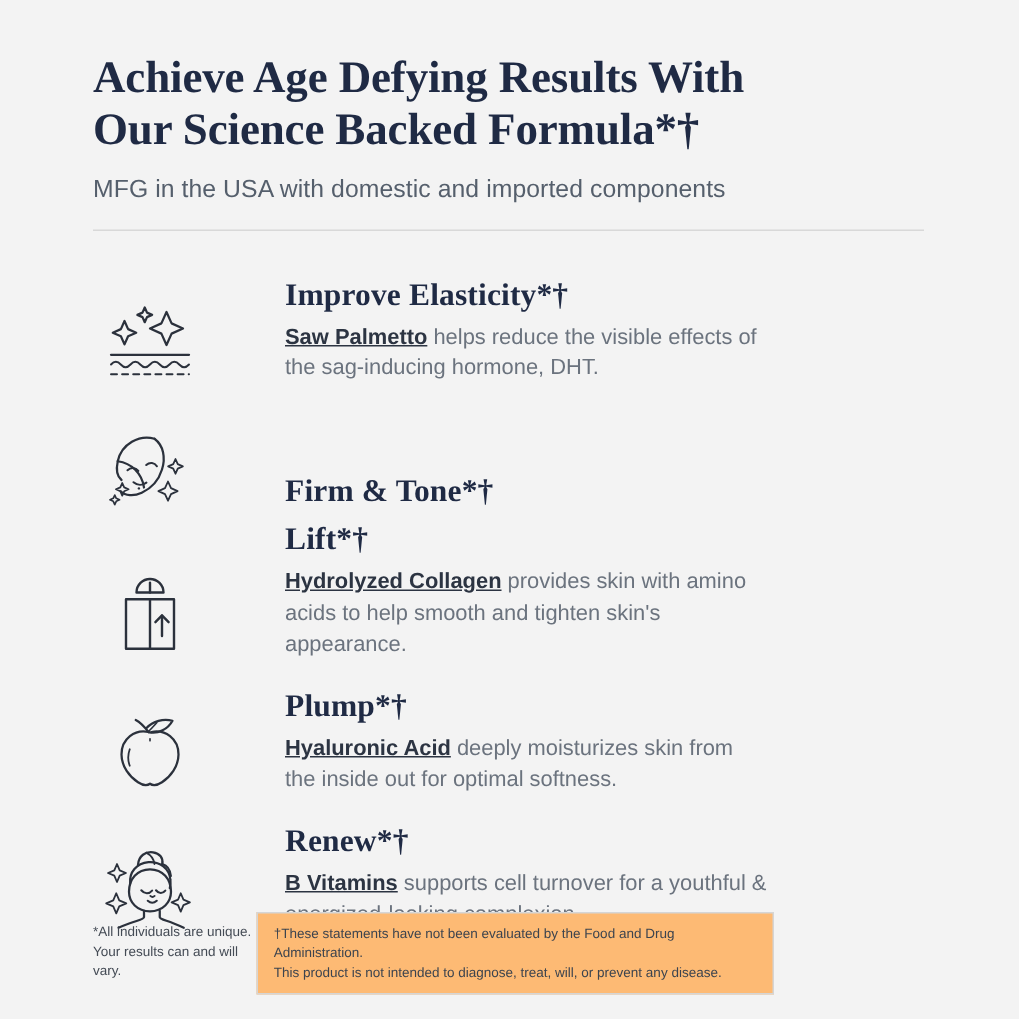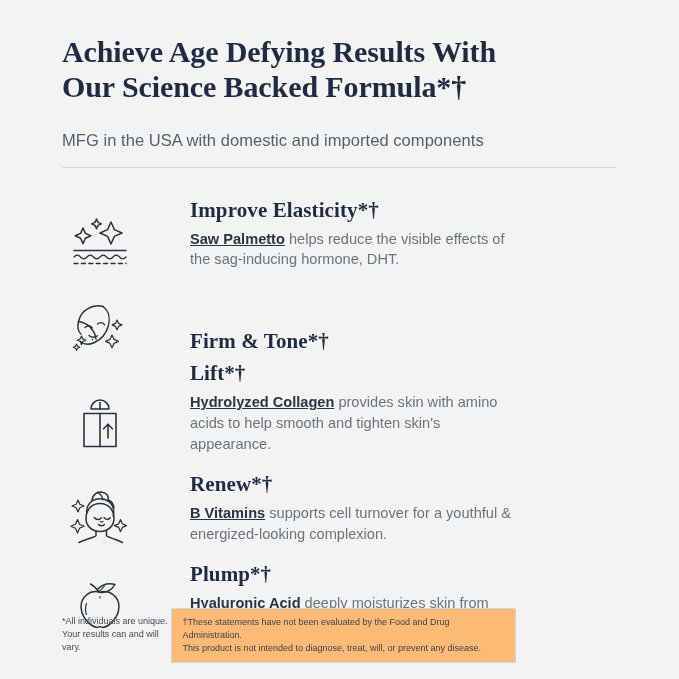--- a/index.html
+++ b/index.html
@@ -32,21 +32,21 @@
     color: #1f2a44;
     margin: 0;
     max-width: 540px;
   }
   .subhead {
     font-family: "Liberation Sans", sans-serif;
     font-size: 16.5px;
     font-weight: 400;
     line-height: 1.35;
     color: #555f6c;
-    margin: 24px 0 0 0;
+    margin: 10px 0 0 0;
     letter-spacing: 0.05px;
   }
   .rule {
     margin: 16px 0 0 0;
     width: 554px;
     height: 1px;
     background: #d8d8d8;
   }
 
   
@@ -184,20 +184,37 @@
           <path d="M29 13 V6.5"></path>
           <rect x="13" y="17.5" width="32" height="33"></rect>
           <path d="M29 17.5 V50.5"></path>
           <path d="M37 42 V28.5"></path>
           <path d="M32.6 32.8 L37 28.2 L41.4 32.8"></path>
         </svg>
       </div>
       <div class="feature-body">
         <div class="feature-title">Lift*†</div>
         <p class="feature-desc"><b>Hydrolyzed Collagen</b><span> provides skin with amino acids to help smooth and tighten skin's appearance.</span></p>
+      </div>
+    </div>
+
+    <div class="feature">
+      <div class="feature-icon">
+        <svg width="58" height="58" viewBox="0 0 58 58" fill="none" stroke="#2b313c" stroke-width="1.5" stroke-linecap="round" stroke-linejoin="round">
+          <path d="M28 16 C19 14 10 20.5 10 31 C10 39 15.5 46 21 49.5 C24.5 51.8 27 52 29 50.5 C31 52 33.5 51.8 37 49.5 C42.5 46 48 39 48 31 C48 20.5 39 14 30 16"></path>
+          <path d="M28 16 C24.5 11.5 22.5 9.5 19.5 8"></path>
+          <path d="M26.5 13.5 C31 8.5 38 7 44 8.5 C41 14 34.5 17.5 28.5 16.2"></path>
+          <path d="M33.5 9.8 C31.5 12 29.5 14.2 27.8 15.8" stroke-width="1.1"></path>
+          <path d="M15.5 27.5 C14.2 31 14.2 35 15.5 38.5" stroke-width="1.2"></path>
+          <path d="M29 20.5 V24" stroke-width="1.1" stroke-dasharray="1.4 2.2"></path>
+        </svg>
+      </div>
+      <div class="feature-body">
+        <div class="feature-title">Plump*†</div>
+        <p class="feature-desc"><b>Hyaluronic Acid</b><span> deeply moisturizes skin from the inside out for optimal softness.</span></p>
       </div>
     </div>
 
     <div class="feature">
       <div class="feature-icon">
         <svg width="64" height="58" viewBox="0 0 64 58" fill="none" stroke="#2b313c" stroke-width="1.5" stroke-linecap="round" stroke-linejoin="round">
           <path d="M32 17.5 C23.5 17.5 18 24 18 32.5 C18 39.5 23.5 45.5 32 45.5 C40.5 45.5 46 39.5 46 32.5 C46 24 40.5 17.5 32 17.5 Z"></path>
           <path d="M18.8 27 C18 19.5 23 13.5 31 12.8 C38.5 12.2 45 17 45.6 24.5 C45.9 27 45.6 28.5 45.2 30"></path>
           <path d="M24 14.5 C24.5 8.5 29 5.5 34 6.2 C38.5 6.8 41 10 40.2 14"></path>
           <path d="M40.2 14 C43.5 15 45.5 18 45.9 22"></path>
@@ -212,37 +229,20 @@
           <path d="M9.5 33.5 L11.5 38.2 L16.2 40.2 L11.5 42.2 L9.5 46.9 L7.5 42.2 L2.8 40.2 L7.5 38.2 Z" stroke-width="1.2"></path>
           <path d="M52.5 33.5 L54.3 37.8 L58.6 39.6 L54.3 41.4 L52.5 45.7 L50.7 41.4 L46.4 39.6 L50.7 37.8 Z" stroke-width="1.2"></path>
         </svg>
       </div>
       <div class="feature-body">
         <div class="feature-title">Renew*†</div>
         <p class="feature-desc"><b>B Vitamins</b><span> supports cell turnover for a youthful &amp; energized-looking complexion.</span></p>
       </div>
     </div>
 
-    <div class="feature">
-      <div class="feature-icon">
-        <svg width="58" height="58" viewBox="0 0 58 58" fill="none" stroke="#2b313c" stroke-width="1.5" stroke-linecap="round" stroke-linejoin="round">
-          <path d="M28 16 C19 14 10 20.5 10 31 C10 39 15.5 46 21 49.5 C24.5 51.8 27 52 29 50.5 C31 52 33.5 51.8 37 49.5 C42.5 46 48 39 48 31 C48 20.5 39 14 30 16"></path>
-          <path d="M28 16 C24.5 11.5 22.5 9.5 19.5 8"></path>
-          <path d="M26.5 13.5 C31 8.5 38 7 44 8.5 C41 14 34.5 17.5 28.5 16.2"></path>
-          <path d="M33.5 9.8 C31.5 12 29.5 14.2 27.8 15.8" stroke-width="1.1"></path>
-          <path d="M15.5 27.5 C14.2 31 14.2 35 15.5 38.5" stroke-width="1.2"></path>
-          <path d="M29 20.5 V24" stroke-width="1.1" stroke-dasharray="1.4 2.2"></path>
-        </svg>
-      </div>
-      <div class="feature-body">
-        <div class="feature-title">Plump*†</div>
-        <p class="feature-desc"><b>Hyaluronic Acid</b><span> deeply moisturizes skin from the inside out for optimal softness.</span></p>
-      </div>
-    </div>
-
   </div>
 
   <div class="footer">
     <div class="footer-left">*All individuals are unique.
 Your results can and will vary.</div>
     <div class="footer-box">
       <p>†These statements have not been evaluated by the Food and Drug Administration.</p>
       <p>This product is not intended to diagnose, treat, will, or prevent any disease.</p>
     </div>
   </div>

